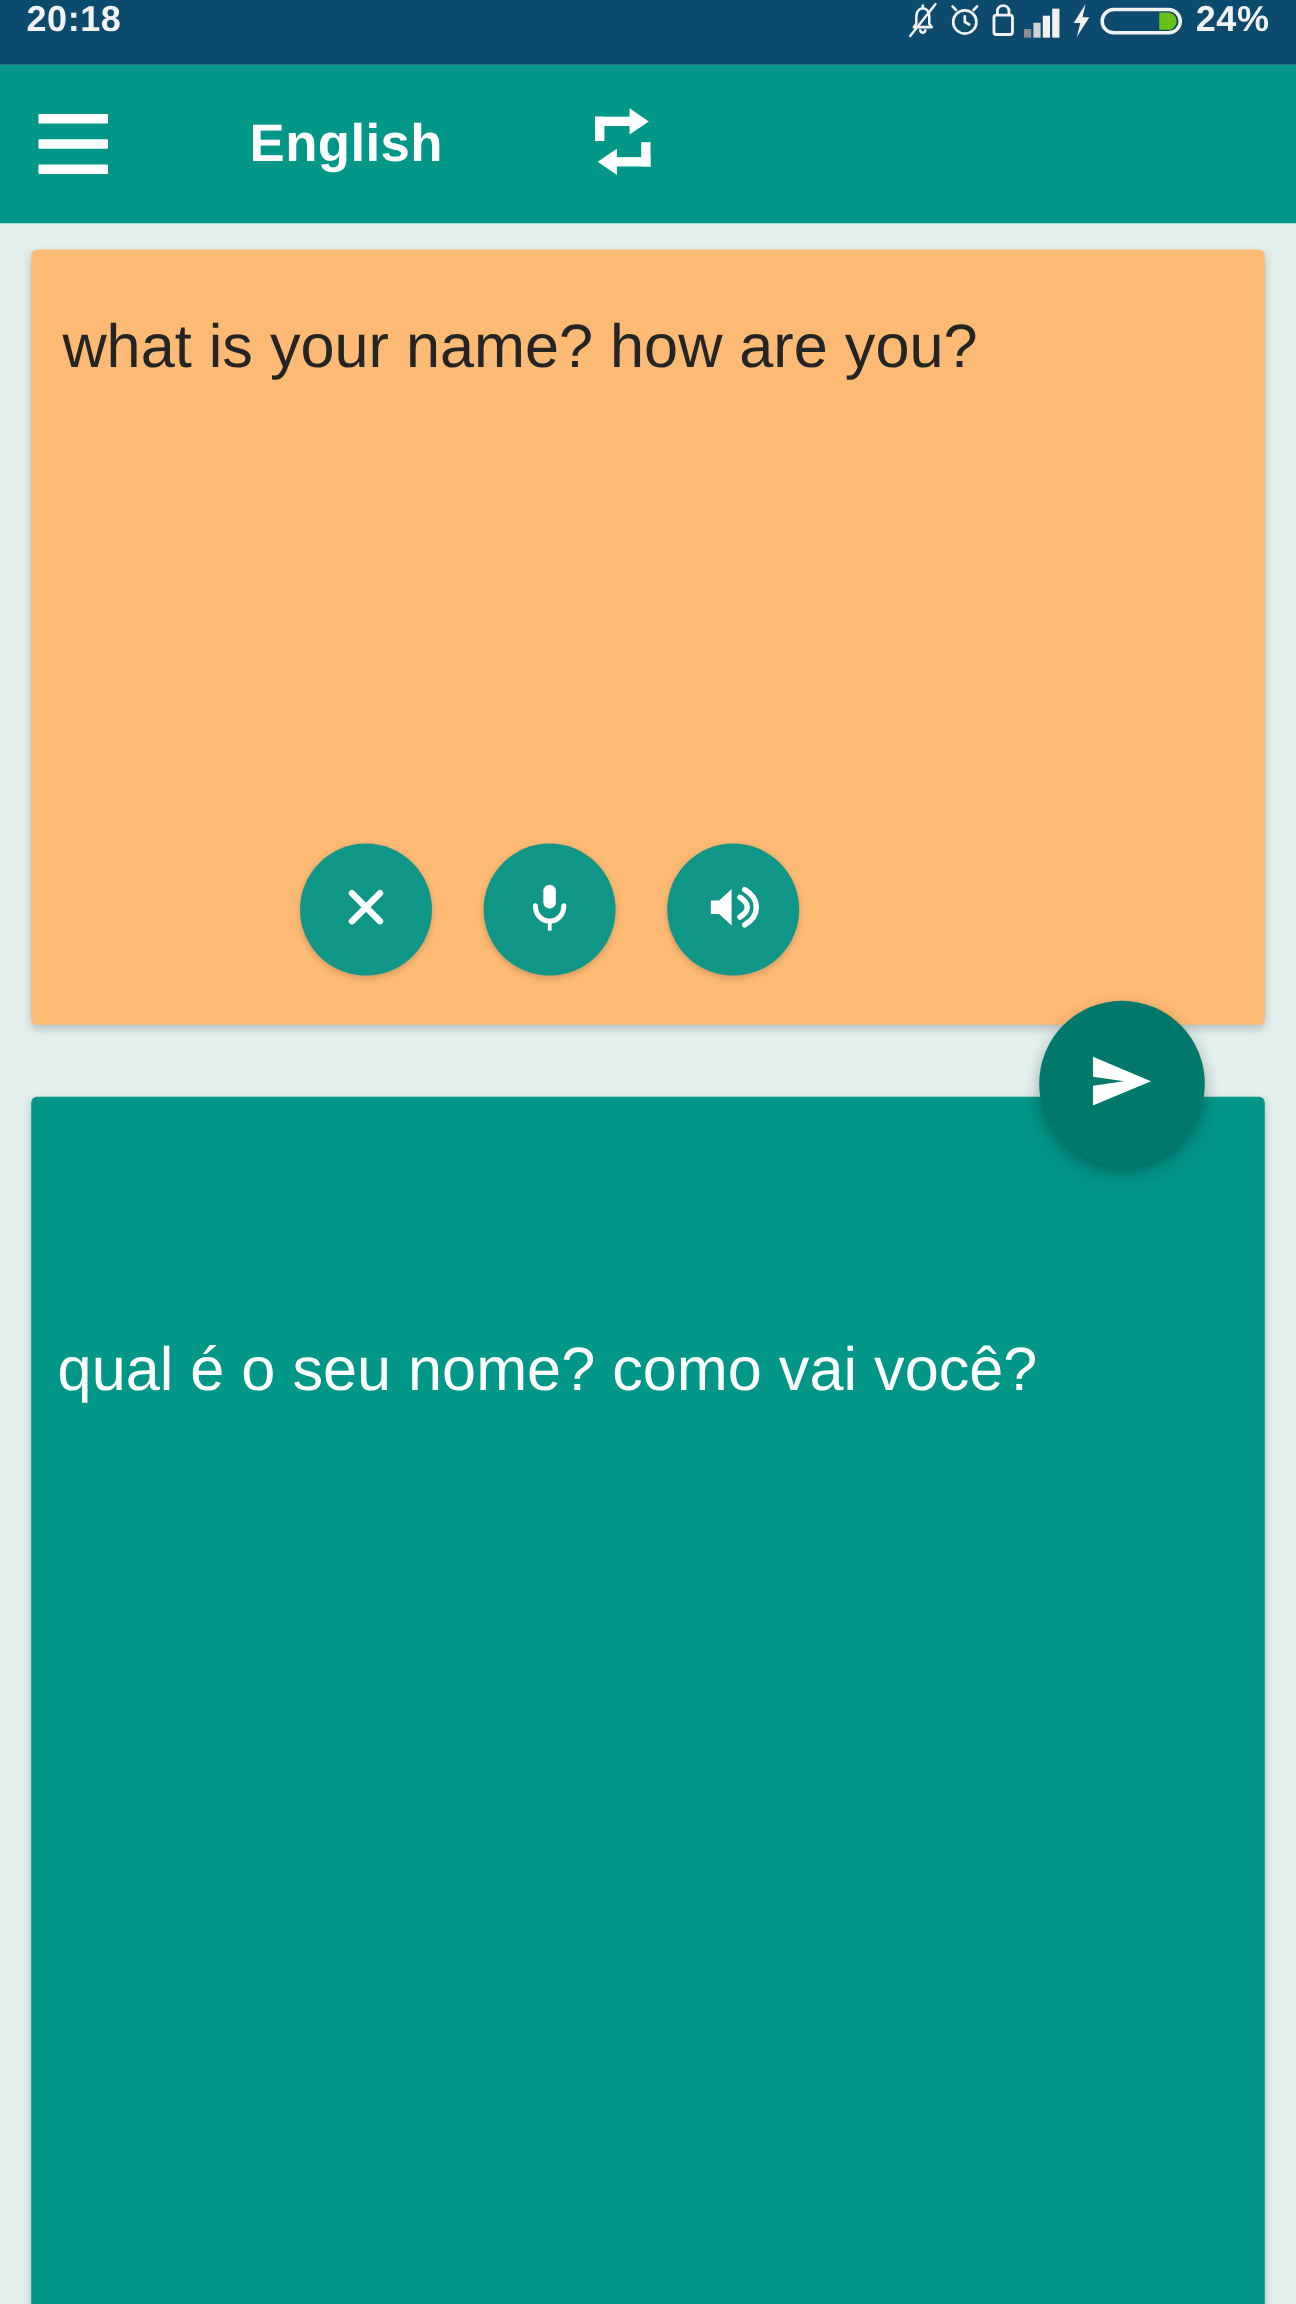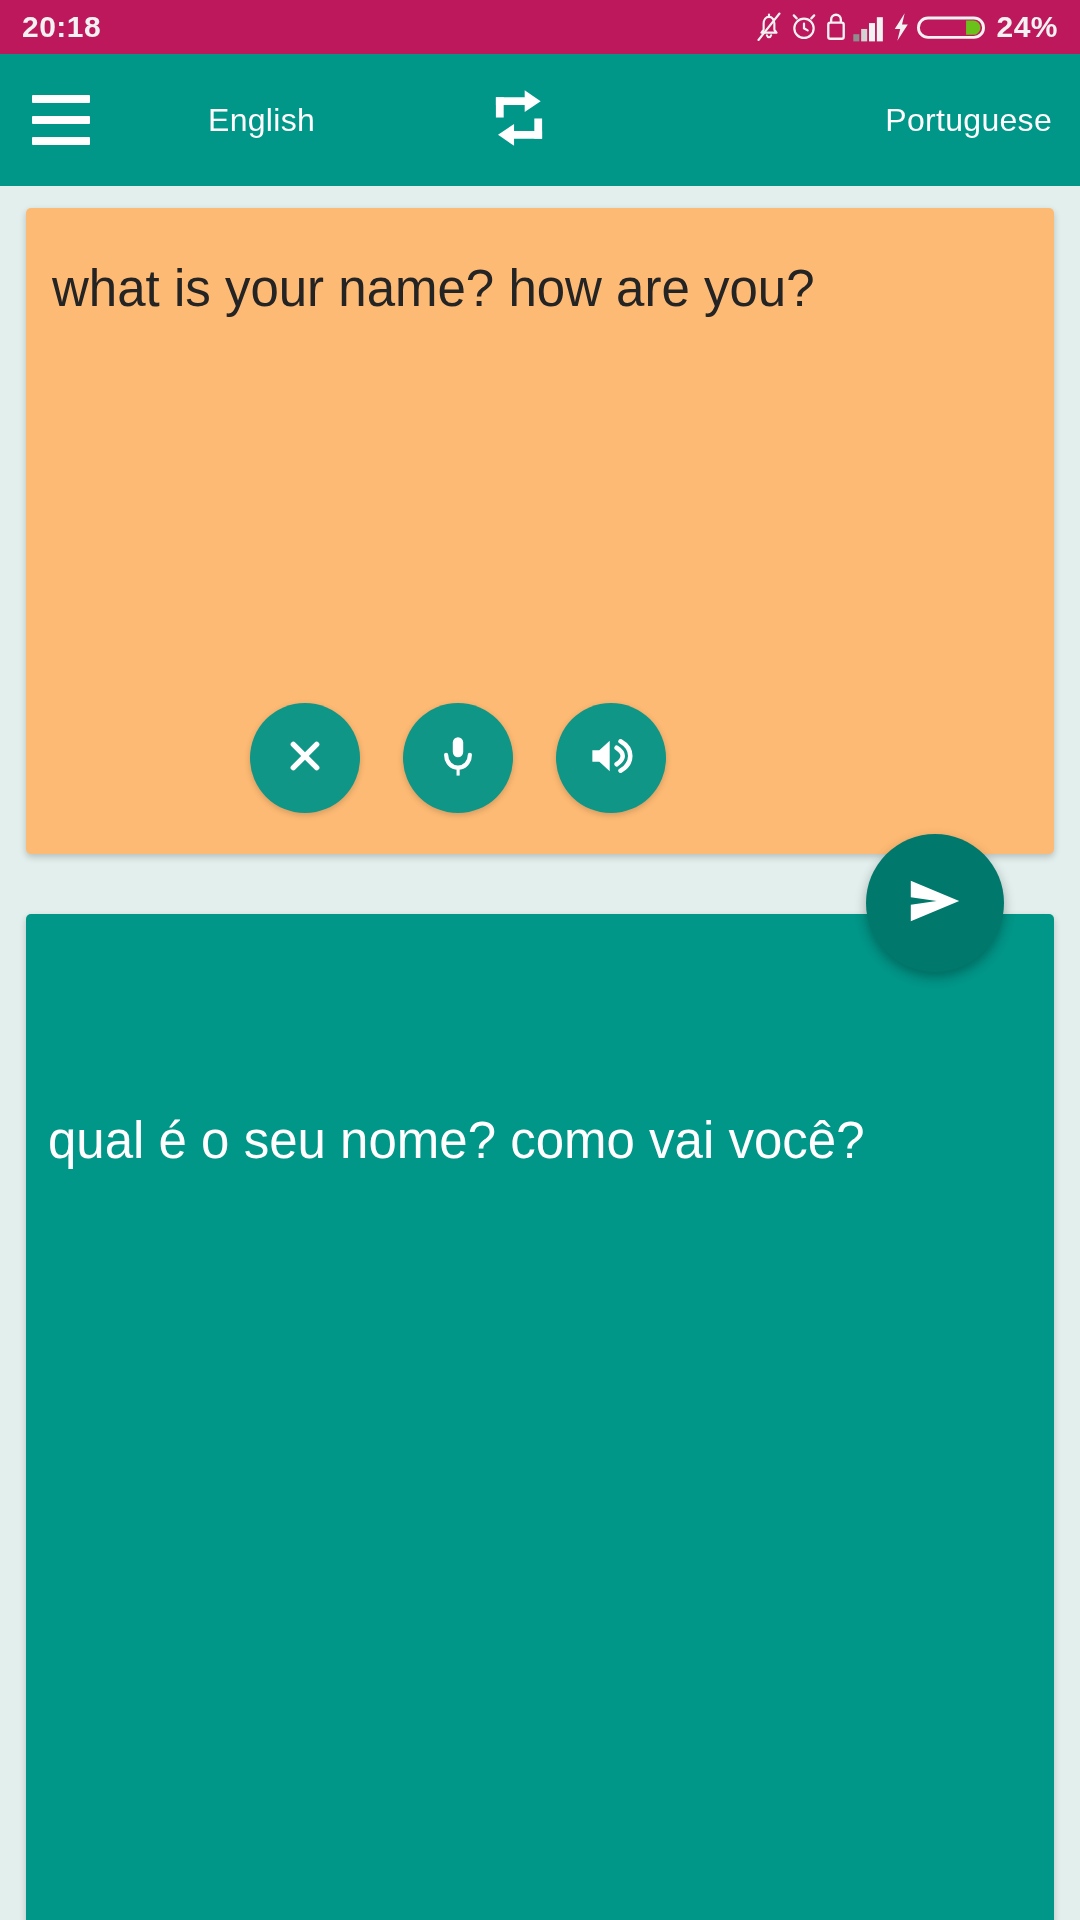--- a/index.html
+++ b/index.html
@@ -8,24 +8,24 @@
     width:1080px;
     height:1920px;
     background:#e2efec;
     font-family:"Liberation Sans", sans-serif;
     overflow:hidden;
   }
 
   
   .statusbar{
     height:54px;
-    background:#be185d;
+    background:#0c4a6e;
     display:flex;
     align-items:flex-start;
-    padding:10px 22px;
+    padding:0 22px;
     color:#fff;
   }
   .status-clock{
     font-size:30px;
     font-weight:bold;
     letter-spacing:.5px;
     color:#f2f2f2;
   }
   .status-spacer{ flex:1; }
   .status-icons{
@@ -61,22 +61,22 @@
     cursor:pointer;
   }
   .hamburger span{
     display:block;
     width:58px;
     height:8px;
     background:#fff;
     border-radius:1px;
   }
   .lang{
-    font-size:32px;
-    font-weight:normal;
+    font-size:44px;
+    font-weight:bold;
     letter-spacing:.3px;
     cursor:pointer;
     white-space:nowrap;
   }
   .lang-src{
     position:absolute;
     left:208px;
   }
   .swap-btn{
     position:absolute;
@@ -281,21 +281,20 @@
           <path d="M16.4 2.2 L23.2 6.85 L16.4 11.5 Z"></path>
 
           <rect x="20.5" y="14.2" width="3.3" height="8.6"></rect>
           <rect x="10.5" y="19.5" width="13.3" height="3.3"></rect>
           <path d="M11.9 16.5 L11.9 25.8 L5.1 21.15 Z"></path>
         </g>
       </svg>
     </span>
   </div>
 
-  <div class="lang lang-dst">Portuguese</div>
 </div>
 
 <div class="stage">
 
   <div class="card card-input">
 
     <div class="src-text" placeholder="Enter text">what is your name? how are you?</div>
 
     <div class="input-actions">
 

